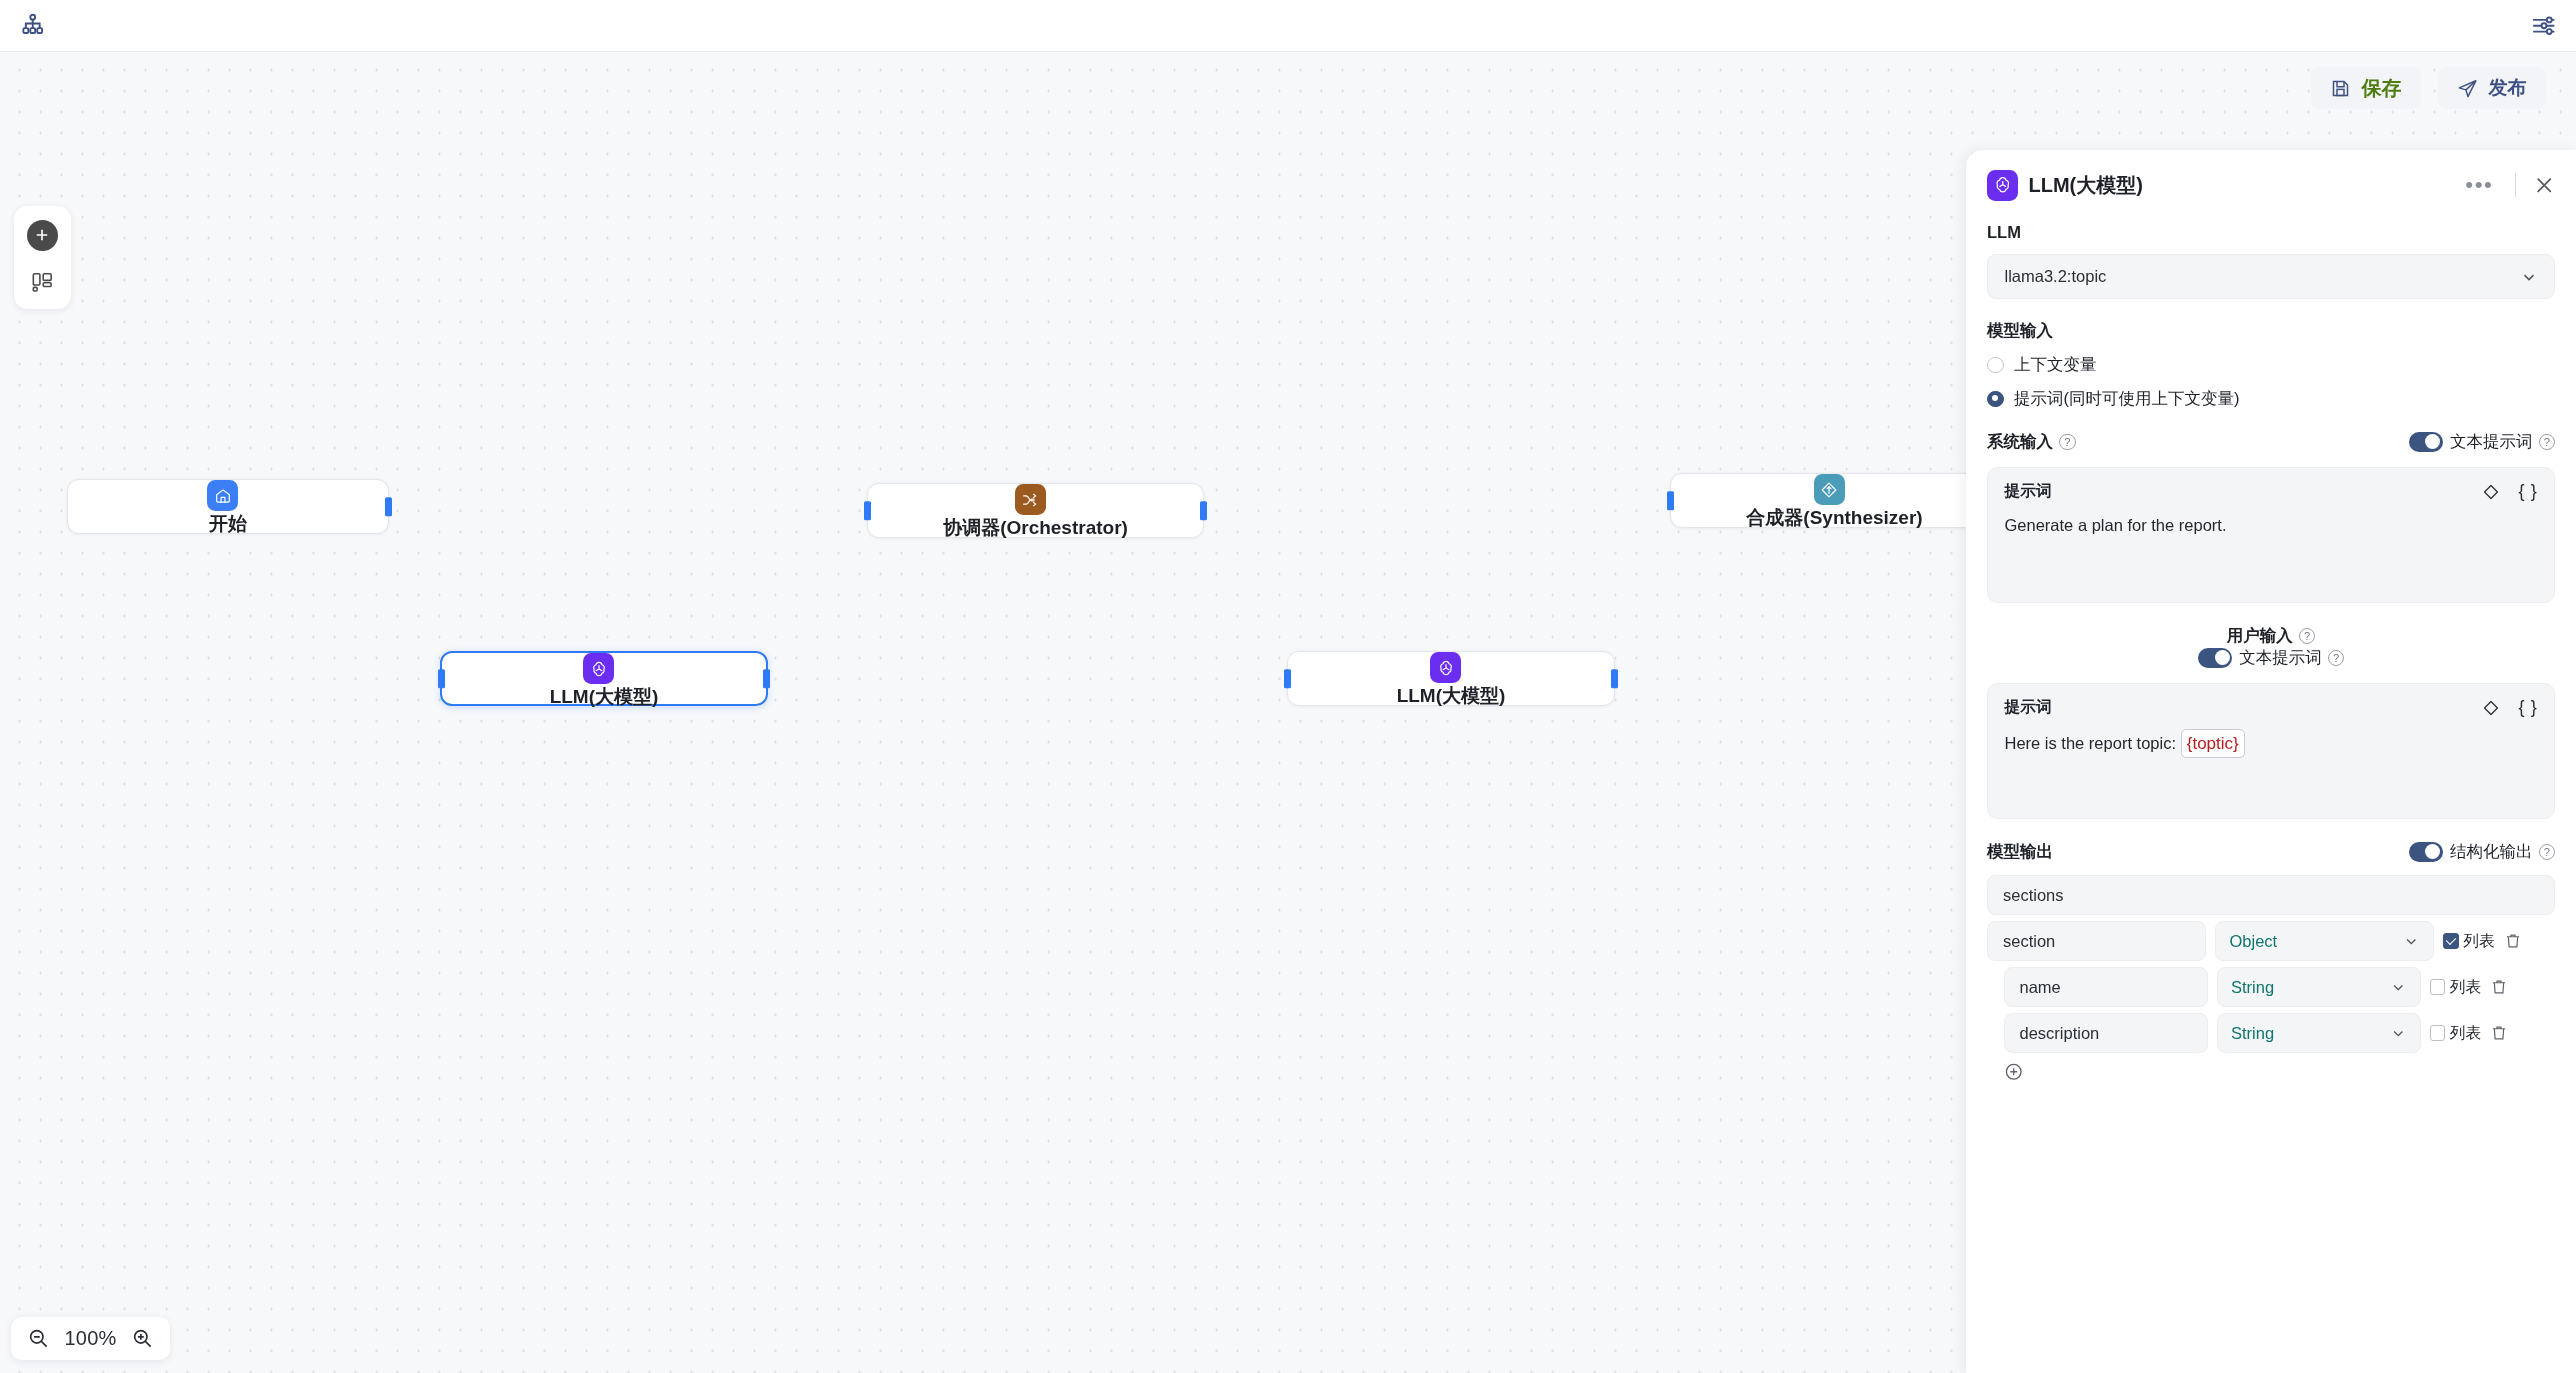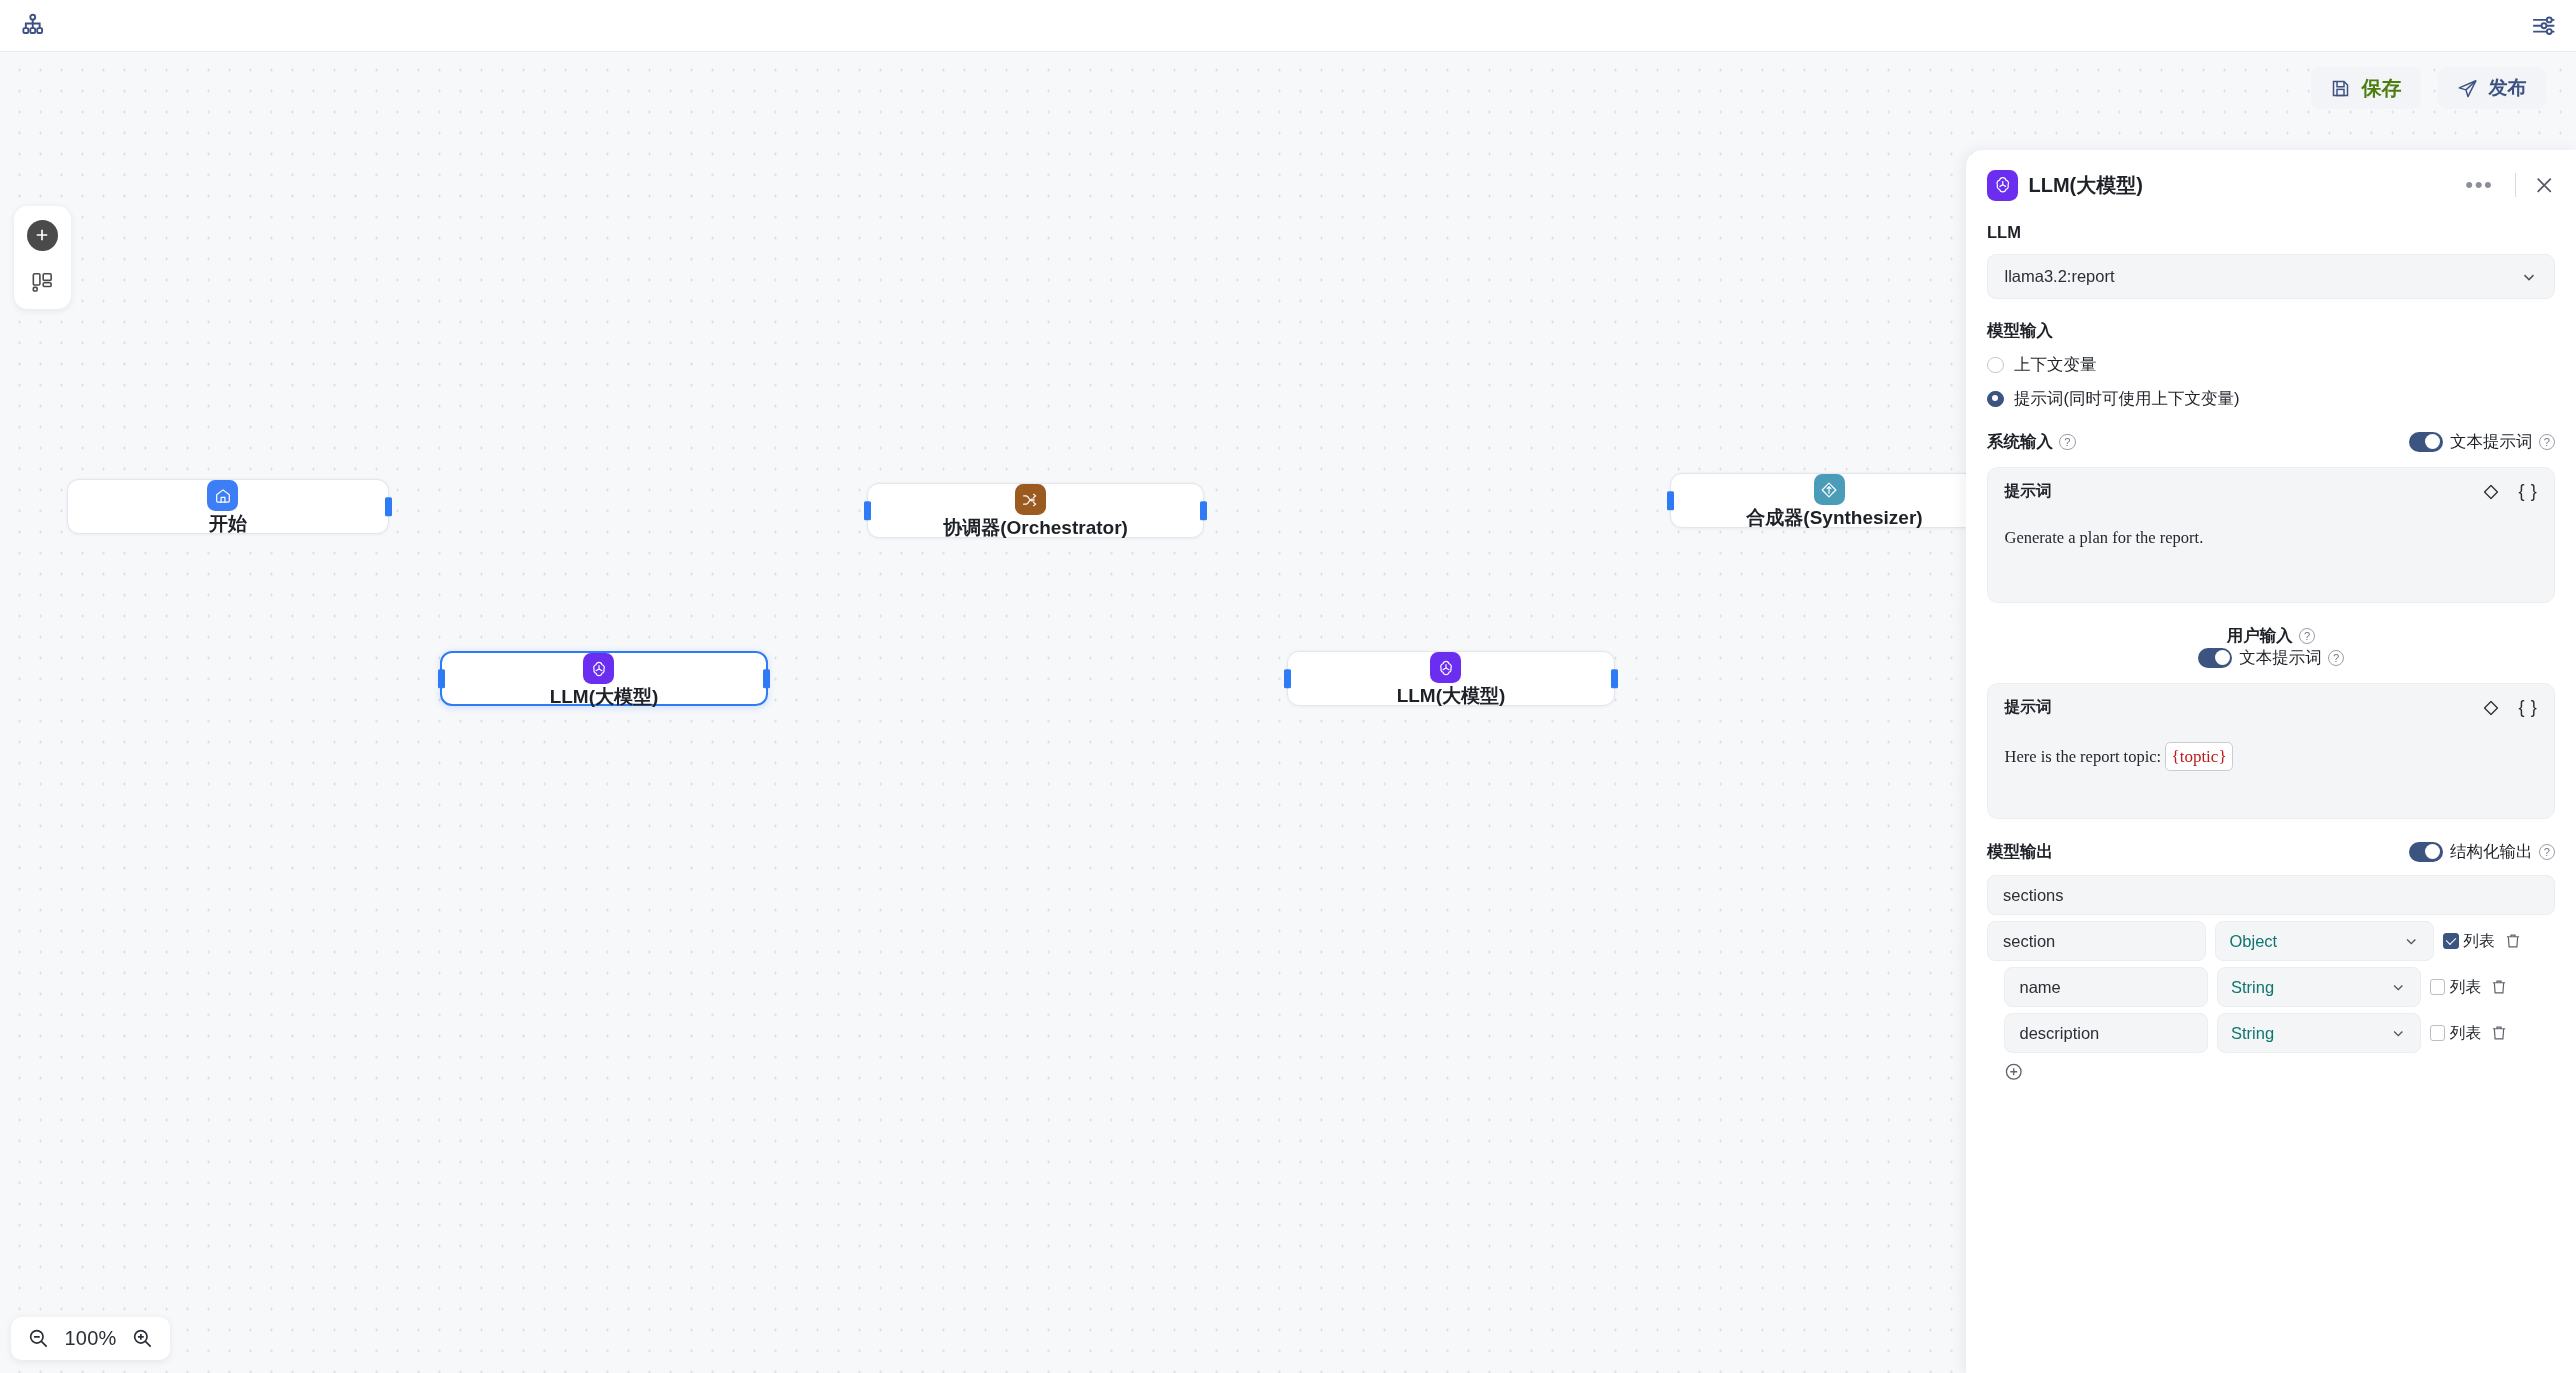--- a/index.html
+++ b/index.html
@@ -124,21 +124,21 @@
 
   .promptbox {
     margin-top: 13.5px; background: #f4f5f7; border: 0.7px solid #ecedf0; border-radius: 10.5px;
     padding: 13.5px 16.5px 16.5px 16.5px;
   }
   .promptbox-head { display: flex; align-items: center; justify-content: space-between; }
   .promptbox-title { font-size: 15.7px; font-weight: bold; color: #1e2228; }
   .pb-icons { display: flex; align-items: center; gap: 18px; }
   .pb-icons .ic { cursor: pointer; display: flex; align-items: center; color: #2b2f36; }
   .pb-icons .brace { font-size: 18px; color: #2b2f36; letter-spacing: 0.7px; }
-  .prompt-text { margin-top: 24px; font-size: 16.5px; color: #24282e; line-height: 1.5; font-family: Liberation Serif, serif; }
+  .prompt-text { margin-top: 11px; font-size: 16.5px; color: #24282e; line-height: 1.5; }
   .var-chip {
     display: inline-block; border: 0.7px solid #c9ccd2; border-radius: 5.2px; background: #fff;
     color: #b91c1c; padding: 0.7px 5.2px; font-size: 17px;
   }
 
   .out-name {
     margin-top: 12px; height: 40px; border-radius: 8.2px; background: #f4f5f7; border: 0.7px solid #ecedf0;
     display: flex; align-items: center; padding: 0 15px; font-size: 16.5px; color: #2b2f36;
   }
   .field-row { display: flex; align-items: center; gap: 9px; margin-top: 6px; }
@@ -320,21 +320,21 @@
         <svg width="22.5" height="22.5" viewBox="0 0 24 24" fill="none" stroke="#555b63" stroke-width="1.8">
           <path d="M5 5l14 14M19 5L5 19"></path>
         </svg>
       </div>
     </div>
 
     <div class="panel-body">
 
       <div class="sec-label" style="margin-top:13.5px;">LLM</div>
       <div class="select" style="margin-top:12px;">
-        <span>llama3.2:report</span>
+        <span>llama3.2:topic</span>
         <svg width="18" height="18" viewBox="0 0 24 24" fill="none" stroke="#4d535b" stroke-width="1.9">
           <path d="M6 9.5l6 6 6-6"></path>
         </svg>
       </div>
 
       <div class="sec-label" style="margin-top:21px;">模型输入</div>
 
       <div class="radio-row">
         <span class="radio"></span>
         <span class="radio-label">上下文变量</span>

